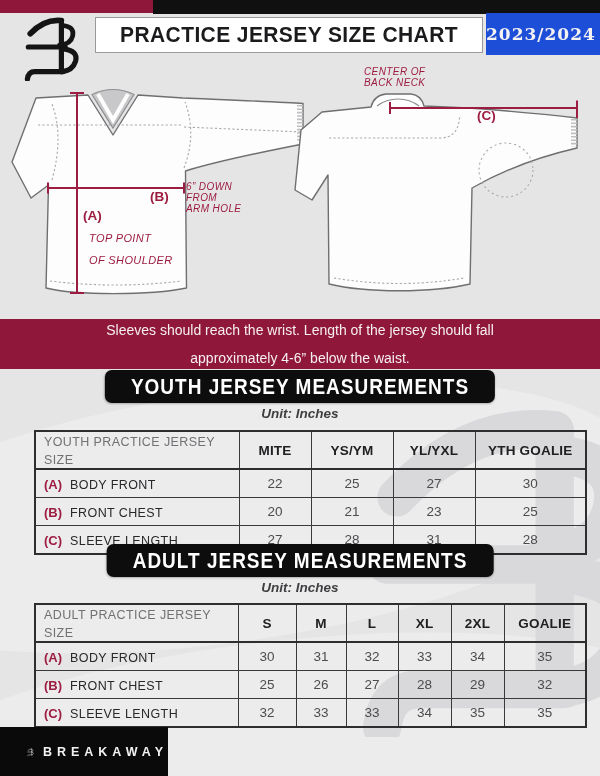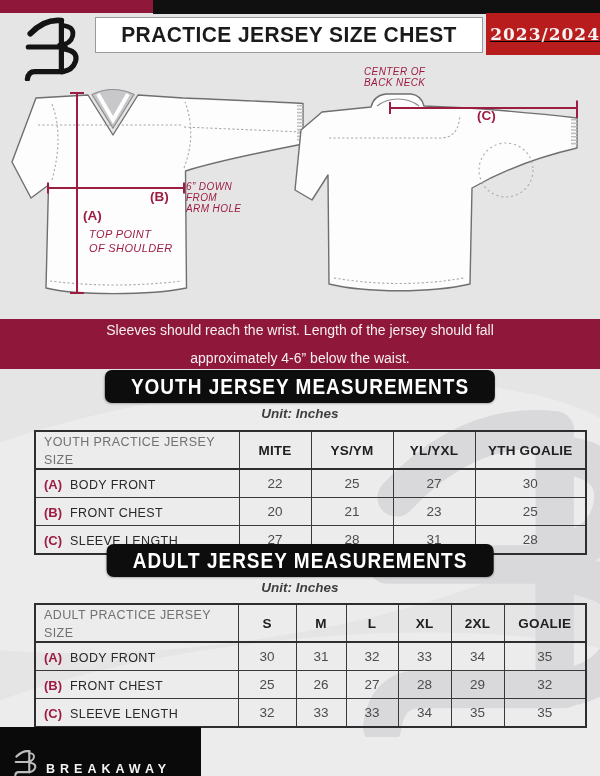--- a/index.html
+++ b/index.html
@@ -17,34 +17,34 @@
   .strip-maroon{position:absolute; left:0; top:0; width:153px; height:13px; background:#8e173a;}
   .strip-black{position:absolute; left:153px; top:0; width:447px; height:14px; background:#101010;}
   .logo{position:absolute; left:21px; top:13px; width:60px; height:68px; z-index:2;}
   .title-box{
     position:absolute; left:95px; top:17px; width:388px; height:36px; background:#ffffff;
     border:1px solid #9a9a9c; box-sizing:border-box; z-index:2;
     display:flex; align-items:center; justify-content:center;
   }
   .title-box span{font-size:21px; font-weight:700; color:#1b1b1d; letter-spacing:.4px; transform:scaleY(1.04);}
   .year-box{
-    position:absolute; left:486px; top:13px; width:114px; height:42px; background:#b91c1c; z-index:2;
-    display:flex; align-items:center; justify-content:flex-end;text-decoration:underline;
+    position:absolute; left:486px; top:13px; width:114px; height:42px; background:#1d4ed8; z-index:2;
+    display:flex; align-items:center; justify-content:flex-start;
   }
   .year-box span{font-family:"DejaVu Serif", serif; font-size:17px; font-weight:700; color:#f4f2f2; letter-spacing:1px;}
   
   .diagram-svg{position:absolute; left:0; top:78px; width:600px; height:245px; z-index:1;}
   .ann{position:absolute; z-index:2; color:#9d1c41; white-space:pre-line; font-style:italic; font-size:10px; line-height:11px; letter-spacing:.4px;}
   .ann.bold{font-style:normal; font-weight:700; font-size:13.5px; letter-spacing:0;}
   .ann.cbn{left:364px; top:66px;font-style:italic;}
   .ann.clab{left:477px; top:110px;}
   .ann.oneinch{left:186px; top:181px;}
   .ann.blab{left:150px; top:191px;}
   .ann.alab{left:83px; top:210px;}
-  .ann.toppoint{left:89px; top:227px; font-size:11px; line-height:14px;}
+  .ann.toppoint{left:89px; top:227px; font-size:11px; line-height:22px;}
   
   .banner{
     position:absolute; left:0; top:319px; width:600px; height:50px; background:#8e173a; z-index:1;
     display:flex; align-items:center; justify-content:center; text-align:center;
   }
   .banner span{color:#f7eef1; font-size:14px; line-height:28px; white-space:pre-line;}
   
   .pill{
     position:absolute; left:50%; transform:translateX(-50%); height:33px; background:#0d0d0e;
     border-radius:7px; z-index:2; display:flex; align-items:center; padding:0 26px;
@@ -67,21 +67,21 @@
   .size-table td{border:1.7px solid #39393b; height:27px; padding:0; vertical-align:middle;}
   .size-table tr.head td{border-bottom:2.3px solid #2e2e30; height:26px;}
   .size-table td.lbl{padding-left:8px; text-align:left;}
   .size-table tr.head td.lbl span{font-size:12.5px; color:#717174; letter-spacing:.4px;}
   .size-table td.col{text-align:center; font-weight:700; font-size:13.5px; color:#202022; letter-spacing:.2px;}
   .size-table td.val{text-align:center; font-size:13.5px; color:#4c4c4e;}
   .size-table .key{font-weight:700; font-size:13px; color:#9d1c41; margin-right:8px;}
   .size-table .rowname{font-size:12.5px; color:#28282a; letter-spacing:.4px;}
   
   .footer{position:absolute; left:0; top:727px; width:600px; height:49px; display:flex; z-index:2;}
-  .footer .brand-box{width:201px; background:#0a0a0a; display:flex; align-items:flex-end; padding-left:13px; box-sizing:border-box;}
+  .footer .brand-box{width:168px; background:#0a0a0a; display:flex; align-items:center; padding-left:27px; box-sizing:border-box;}
   .footer .brand-box svg{width:24px; height:28px; margin-right:9px;}
   .footer .brand-box span{color:#f2f2f2; font-weight:700; font-size:12.5px; letter-spacing:5px;}
   .footer .note-box{flex:1; background:#8e173a; display:flex; align-items:center; padding:4px 12px 4px 13px;}
   .footer .note-box span{color:#f7eef1; font-size:12.4px; line-height:16px;}
 </style>
 </head>
 <body>
 
 <div class="page">
 
@@ -100,21 +100,21 @@
   <div class="strip-black"></div>
   <svg class="logo" viewBox="0 0 62 72" fill="none" stroke="#141414" stroke-linecap="round">
     <path d="M9,22 Q24,6 42,8" stroke-width="6"></path>
     <path d="M42,8 L42,62" stroke-width="5.5"></path>
     <path d="M42,13 Q56,14 54,24 Q52,33 40,34" stroke-width="5"></path>
     <path d="M7,36 L46,36" stroke-width="5.5"></path>
     <path d="M44,38 Q60,40 57,51 Q54,61 42,62" stroke-width="5.5"></path>
     <path d="M44,62 L14,62 Q7,62 6,70" stroke-width="5.5"></path>
   </svg>
   <div class="title-box">
-    <span>PRACTICE JERSEY SIZE CHEST</span>
+    <span>PRACTICE JERSEY SIZE CHART</span>
   </div>
   <div class="year-box">
     <span>2023/2024</span>
   </div>
 
   <svg class="diagram-svg" viewBox="0 0 600 245">
 
     <g stroke="#6f6f72" stroke-width="1.4" fill="#fdfdfd" stroke-linejoin="round">
       <path d="M36,20 L88,17 L113,57 L138,17 L183,20 C230,22 282,24 303,25.5 L303,66
                C262,74 216,83.5 185.5,93 L186.5,210 C150,217.5 76,217.5 46,210

